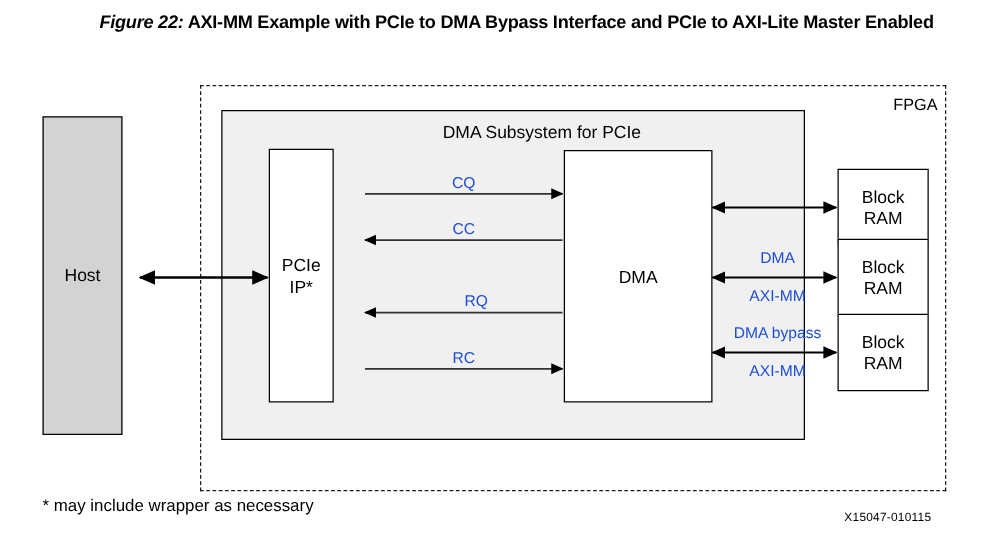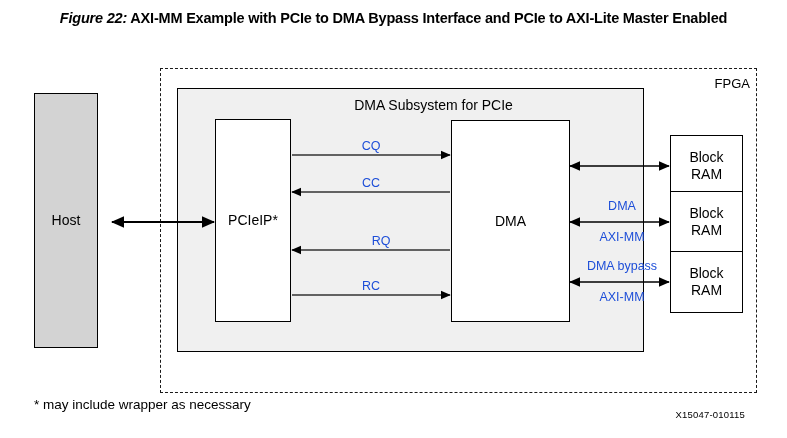--- a/index.html
+++ b/index.html
@@ -16,21 +16,21 @@
     font-family: "Liberation Sans", sans-serif;
     color: #000000;
   }
 
   
   #figure-caption {
     position: absolute;
     left: 40px;
     top: 8px;
     width: 707px;
-    text-align: center;
+    text-align: right;
     font-size: 14.5px;
     font-weight: bold;
     line-height: 21px;
     letter-spacing: -0.2px;
   }
   #figure-caption .fig-label {
     font-style: italic;
     font-weight: bold;
   }
 
@@ -101,23 +101,23 @@
     top: 8px;
     text-align: center;
     font-size: 14px;
     line-height: 17px;
     padding-left: 46px;
   }
 
   #pcie-box {
     left: 215px;
     top: 119px;
-    width: 76px;
+    width: 52px;
     height: 203px;
-    flex-direction: row;
+    flex-direction: column;
   }
 
   #dma-box {
     left: 451px;
     top: 120px;
     width: 119px;
     height: 202px;
   }
 
   .bram-box {

